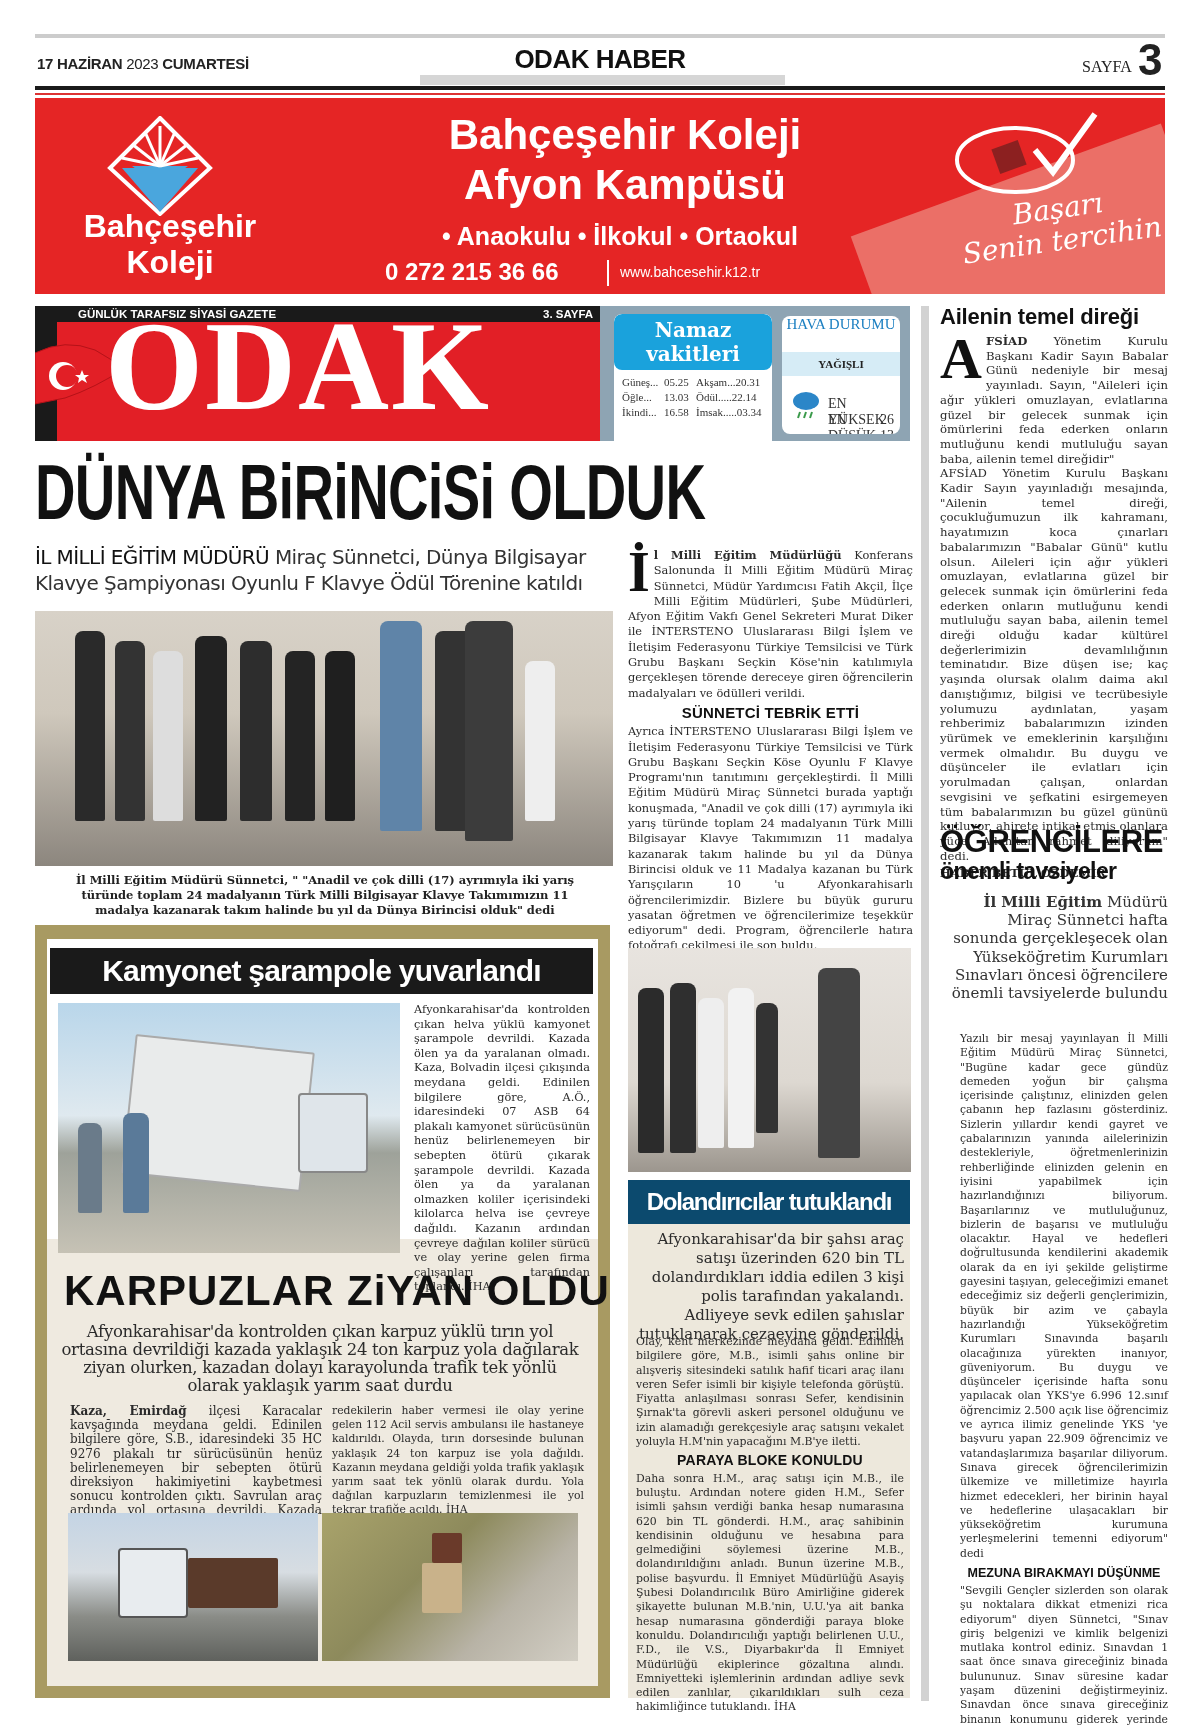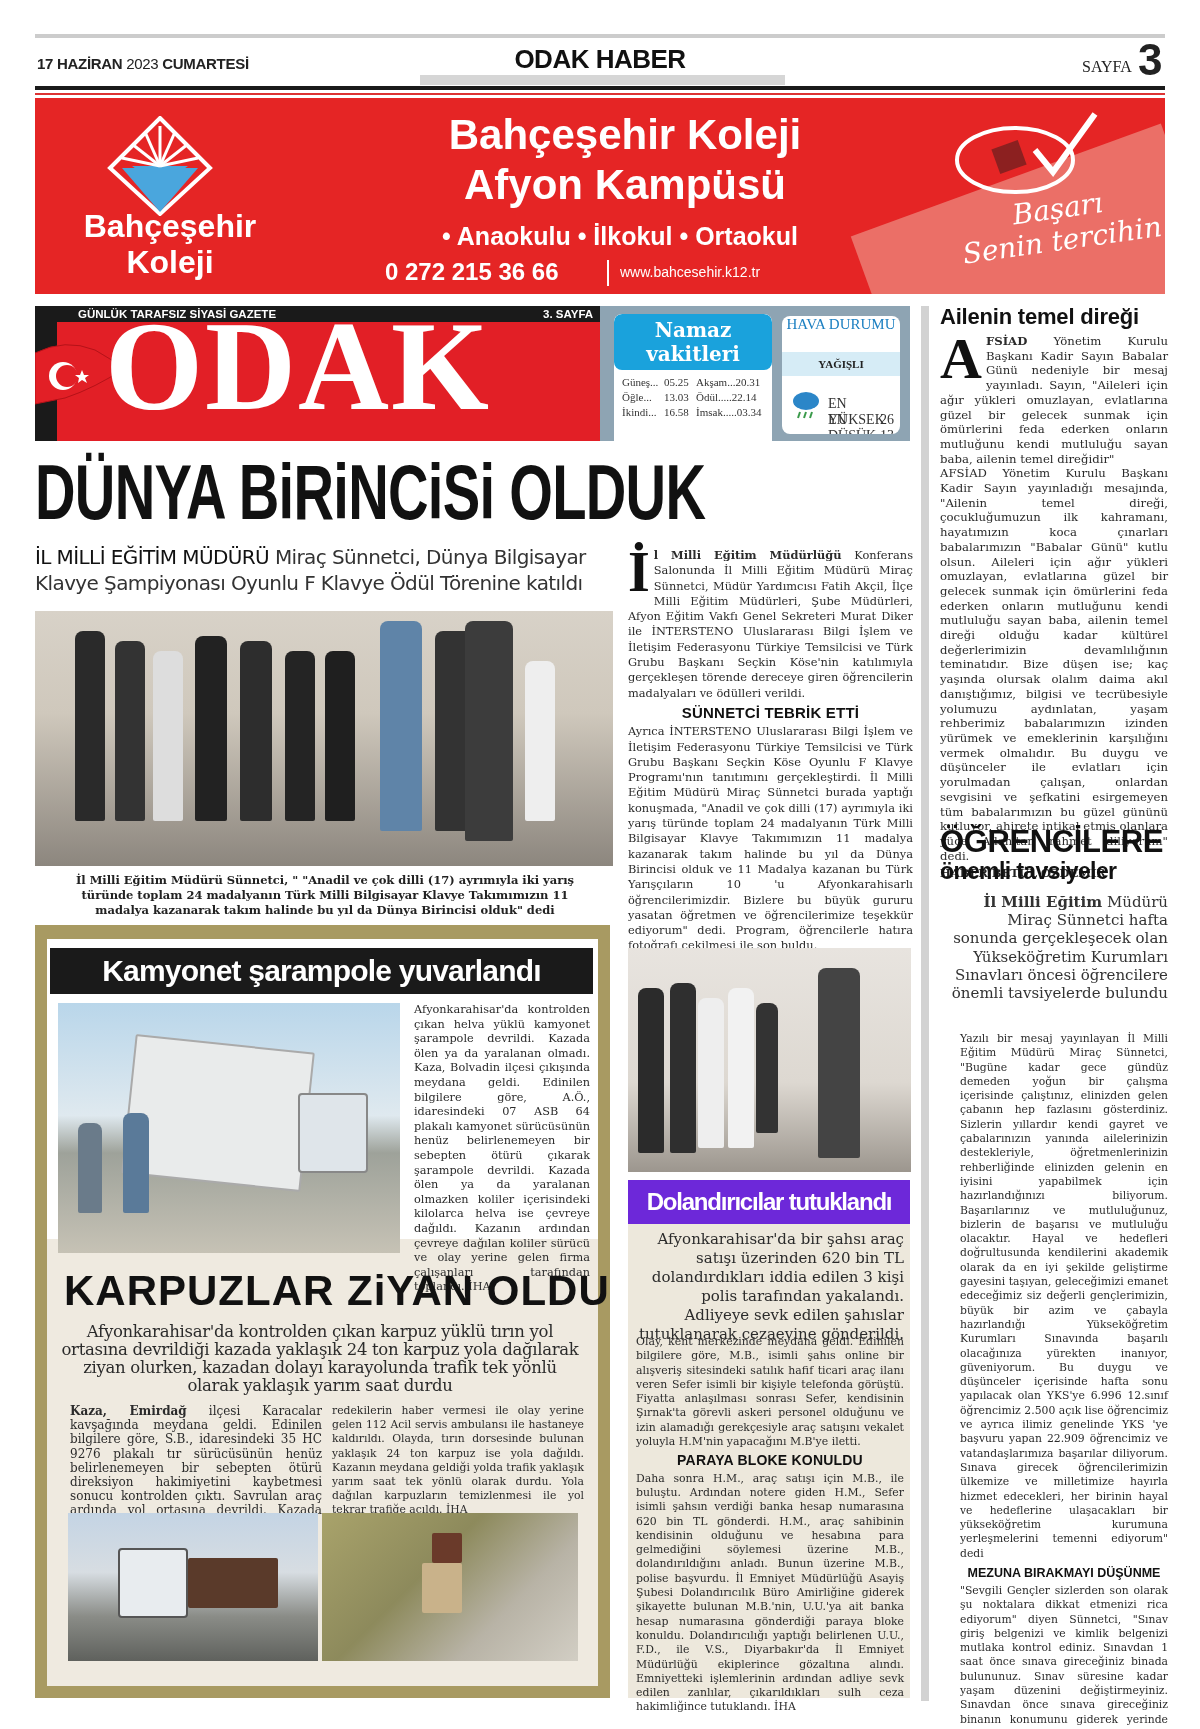--- a/index.html
+++ b/index.html
@@ -48,21 +48,21 @@
 .p1{left:35px;top:611px;width:578px;height:255px;background:linear-gradient(180deg,#d8d2c8 0%,#cfc8bc 40%,#8c867e 100%)}
 .fig{position:absolute;border-radius:8px 8px 2px 2px}
 .caption{left:60px;top:873px;width:530px;text-align:center;font-family:"DejaVu Serif",serif;font-weight:bold;font-size:11.5px;line-height:15px;color:#222}
 .art-body{font-family:"DejaVu Serif",serif;font-size:11.4px;line-height:15.3px;color:#2b2b2b;text-align:justify}
 .art1{left:628px;top:548px;width:285px}
 .dropcap{float:left;font-family:"Liberation Serif",serif;font-weight:bold;font-size:56px;line-height:44px;margin:2px 4px 0 0;color:#111}
 .sub{font-family:"Liberation Sans",sans-serif;font-weight:bold;font-size:15px;text-align:center;margin:4px 0;color:#111;letter-spacing:.2px}
 .byline{font-family:"DejaVu Serif",serif;font-weight:bold;font-size:11.5px;color:#222;margin-top:3px}
 .p2{left:628px;top:948px;width:283px;height:224px;background:linear-gradient(180deg,#e8e4df 0%,#ddd8d1 60%,#9c968e 100%)}
 .dol-box{left:628px;top:1180px;width:282px;height:518px;background:#ede8dc}
-.dol-h{left:628px;top:1180px;width:282px;height:44px;background:#6d28d9;color:#fff;font-family:"Liberation Sans",sans-serif;font-weight:bold;font-size:24px;line-height:44px;text-align:center;letter-spacing:-1.2px}
+.dol-h{left:628px;top:1180px;width:282px;height:44px;background:#0c4a6e;color:#fff;font-family:"Liberation Sans",sans-serif;font-weight:bold;font-size:24px;line-height:44px;text-align:center;letter-spacing:-1.2px}
 .dol-deck{left:632px;top:1230px;width:272px;text-align:right;font-family:"DejaVu Serif",serif;font-size:15px;line-height:19px;color:#2b2b2b}
 .dol-body{left:636px;top:1335px;width:268px}
 .col-sep{left:921px;top:306px;width:8px;height:1395px;background:#d2d2d2}
 .kam-outer{left:35px;top:925px;width:575px;height:773px;background:#a89a62}
 .kam-inner{left:47px;top:939px;width:551px;height:747px;background:#efeae0}
 .kam-innerw{left:47px;top:939px;width:551px;height:300px;background:#fff}
 .kam-h{left:50px;top:948px;width:543px;height:46px;background:#1a1a1a;color:#fff;font-family:"Liberation Sans",sans-serif;font-weight:bold;font-size:30px;line-height:46px;text-align:center;letter-spacing:-.8px}
 .p3{left:58px;top:1003px;width:342px;height:250px;background:linear-gradient(180deg,#b9d6ea 0%,#dfe9ef 45%,#9ea29a 60%,#c6c2b5 100%)}
 .kam-body{left:414px;top:1003px;width:176px;font-size:11.3px;line-height:14.6px}
 .karp-h{left:64px;top:1268px;font-family:"Liberation Sans",sans-serif;font-weight:bold;font-size:42px;line-height:46px;color:#111;white-space:nowrap;letter-spacing:1px}

